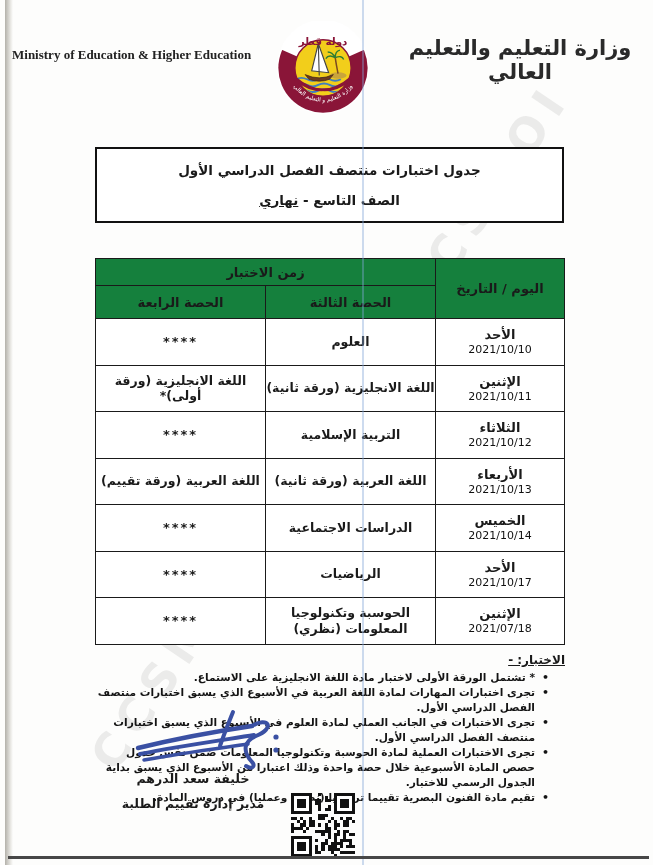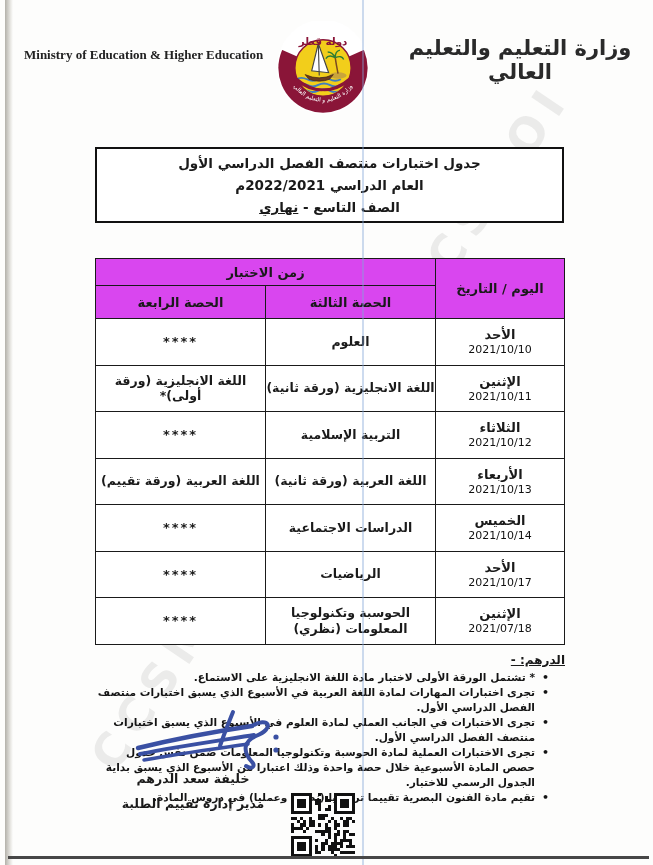--- a/index.html
+++ b/index.html
@@ -12,38 +12,38 @@
     background:linear-gradient(90deg,#b3b1aa,#e9e8e4 70%,#fdfdfc);}
   .scan-line-vertical{position:absolute;left:362px;top:0;width:2px;height:100%;
     background:rgba(130,165,215,.40);}
   .watermark{
     position:absolute;left:-110px;top:400px;width:880px;text-align:center;
     transform:rotate(-56deg);
     font-size:46px;font-weight:bold;letter-spacing:9px;white-space:nowrap;
     color:rgba(60,60,60,.09);
   }
   
-  .ministry-en{position:absolute;left:24px;top:47px;width:255px;
+  .ministry-en{position:absolute;left:12px;top:47px;width:255px;
     font-family:"Liberation Serif",serif;font-weight:bold;font-size:13px;color:#222;}
   .logo{position:absolute;left:276px;top:21px;width:94px;height:94px;}
   .ministry-ar{position:absolute;right:14px;top:36px;width:238px;text-align:center;
     direction:rtl;font-size:21px;font-weight:bold;color:#2a2a2a;}
   
   .title-box{
     position:absolute;left:95px;top:147px;width:465px;height:72px;
     border:2.5px solid #111;background:#fff;
     display:flex;flex-direction:column;justify-content:space-evenly;align-items:center;
     direction:rtl;font-size:13.5px;font-weight:bold;text-align:center;
   }
   .title-box .u{text-decoration:underline;}
   
   table.exam{position:absolute;left:95px;top:258px;width:470px;
     border-collapse:collapse;direction:rtl;table-layout:fixed;}
   table.exam th,table.exam td{border:1.6px solid #1a1a1a;padding:0;}
-  table.exam th{background:#d946ef;font-size:13px;font-weight:bold;}
+  table.exam th{background:#15803d;font-size:13px;font-weight:bold;}
   table.exam td{background:#fff;text-align:center;vertical-align:middle;}
   .col-day{width:128px;}
   .col-p3{width:200px;}
   .col-p4{width:142px;}
   tr.hdr1{height:27px;}
   tr.hdr2{height:33px;}
   tr.data-row{height:46.5px;}
   .day-cell .day{font-weight:bold;font-size:13px;line-height:1.25;}
   .day-cell .date{font-size:11px;font-weight:normal;line-height:1.2;color:#111;}
   .subject{font-weight:bold;font-size:12.5px;line-height:1.25;padding:0 3px;}
@@ -102,21 +102,20 @@
       <text font-size="6.2" fill="#ffffff" font-family="DejaVu Sans, sans-serif">
         <textPath href="#arcB" startOffset="50%" text-anchor="middle">وزارة التعليم و التعليم العالي</textPath>
       </text>
     </svg>
   </div>
 
   <div class="ministry-ar">وزارة التعليم والتعليم العالي</div>
 
   <div class="title-box">
     <div>جدول اختبارات منتصف الفصل الدراسي الأول</div>
-    <div>العام الدراسي 2022/2021م</div>
     <div><span>الصف التاسع - </span><span class="u">نهاري</span></div>
   </div>
 
   <table class="exam">
     <thead>
       <tr class="hdr1">
         <th class="col-day" rowspan="2">اليوم / التاريخ</th>
         <th colspan="2">زمن الاختبار</th>
       </tr>
       <tr class="hdr2">
@@ -178,21 +177,21 @@
             <div class="day">الإثنين</div>
             <div class="date">2021/07/18</div>
           </td>
         <td class="subject">الحوسبة وتكنولوجيا المعلومات (نظري)</td>
         <td class="stars">****</td>
       </tr>
     </tbody>
   </table>
 
   <div class="notes">
-    <div class="notes-heading">الدرهم: -</div>
+    <div class="notes-heading">الاختبار: -</div>
     <div class="note-item">* تشتمل الورقة الأولى لاختبار مادة اللغة الانجليزية على الاستماع.</div>
     <div class="note-item">تجرى اختبارات المهارات لمادة اللغة العربية في الأسبوع الذي يسبق اختبارات منتصف الفصل الدراسي الأول.</div>
     <div class="note-item">تجرى الاختبارات في الجانب العملي لمادة العلوم في الأسبوع الذي يسبق اختبارات منتصف الفصل الدراسي الأول.</div>
     <div class="note-item">تجرى الاختبارات العملية لمادة الحوسبة وتكنولوجيا المعلومات ضمن نفس جدول حصص المادة الأسبوعية خلال حصة واحدة وذلك اعتبارا من الأسبوع الذي يسبق بداية الجدول الرسمي للاختبار.</div>
     <div class="note-item">تقيم مادة الفنون البصرية تقييما تراكميا (نظريا وعمليا) في دروس المادة.</div>
   </div>
 
   <svg class="signature-scribble" viewBox="0 0 170 70">
     <g fill="none" stroke="#3A50A3" stroke-linecap="round">
       <path d="M8,42 C45,33 95,24 122,20" stroke-width="4.5"></path>

